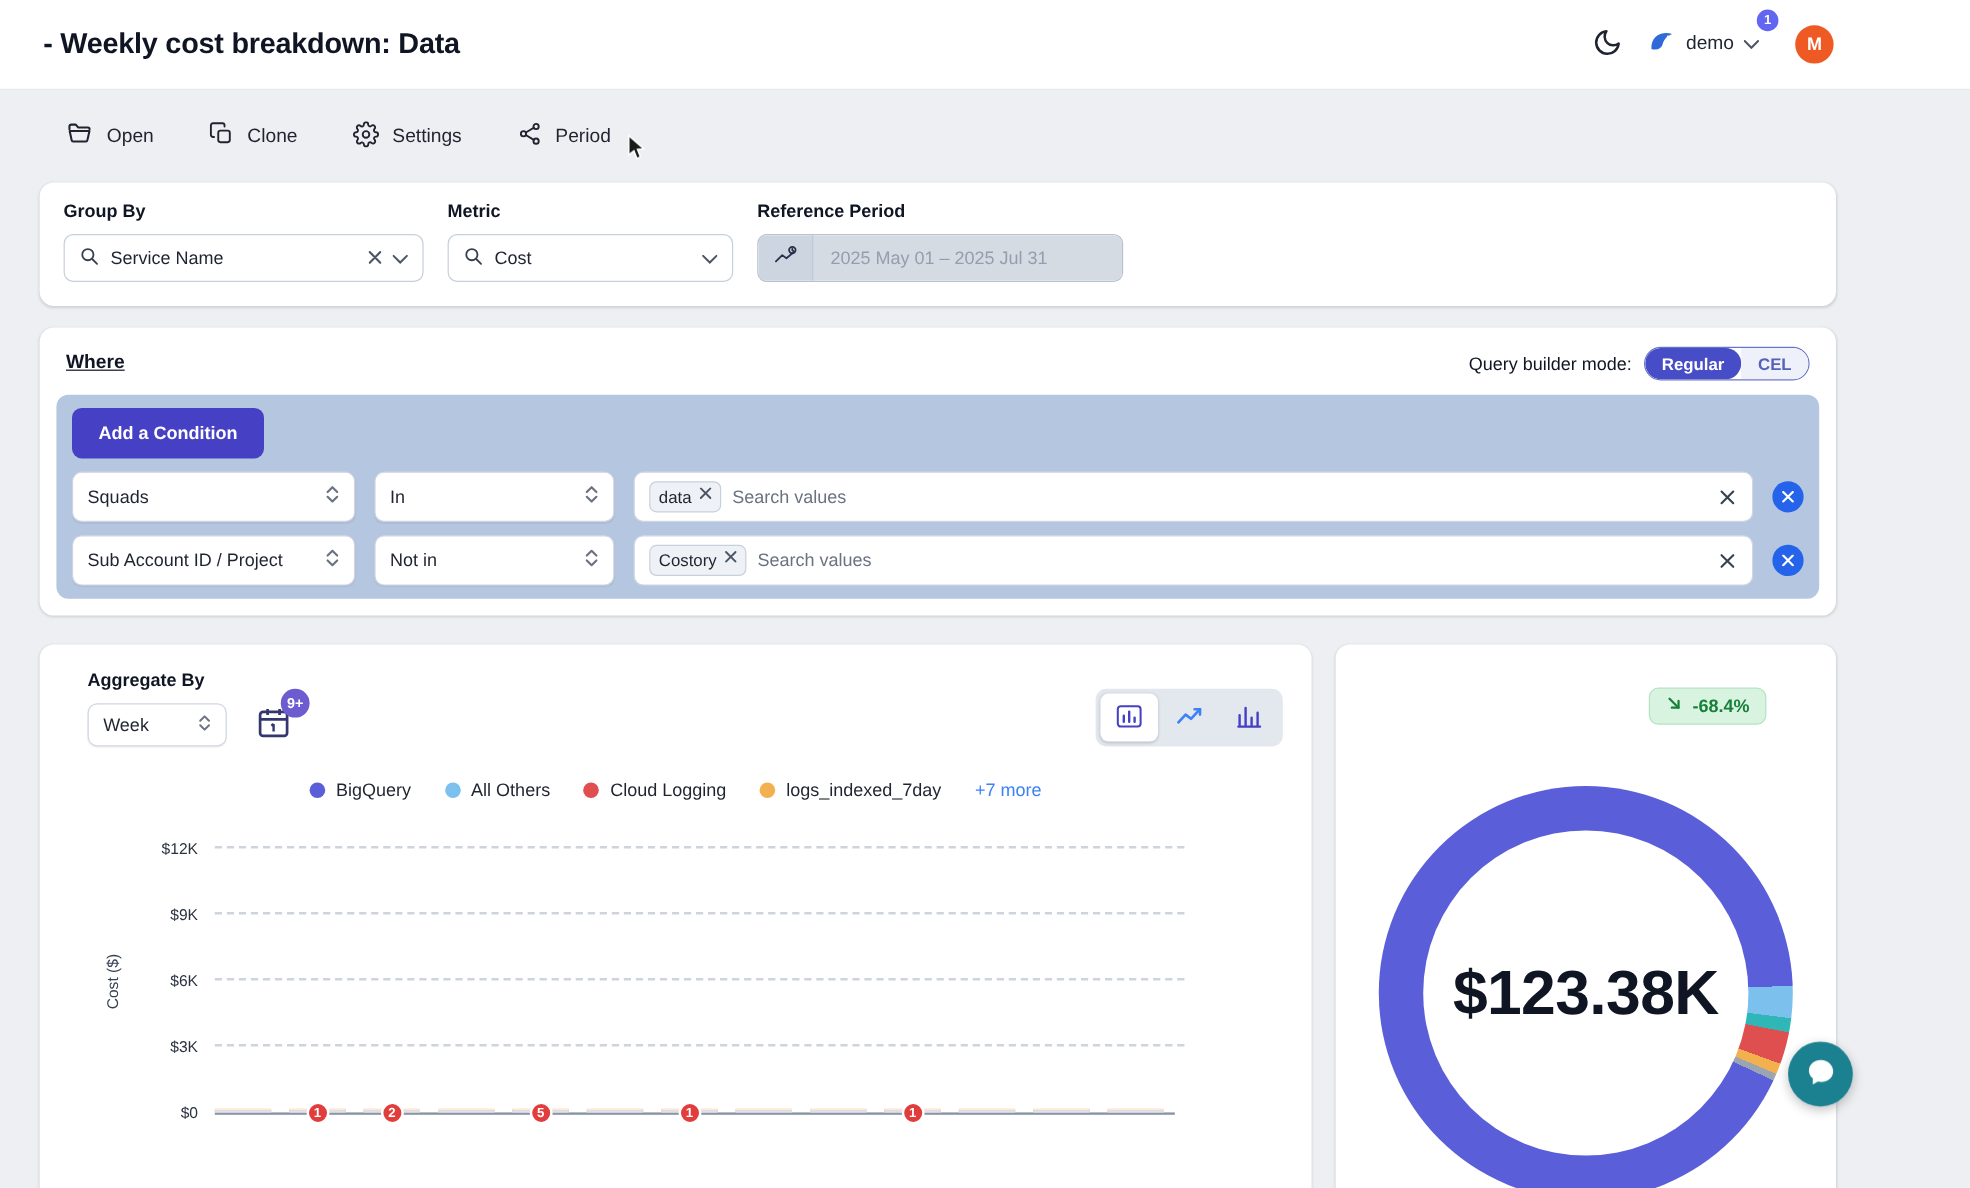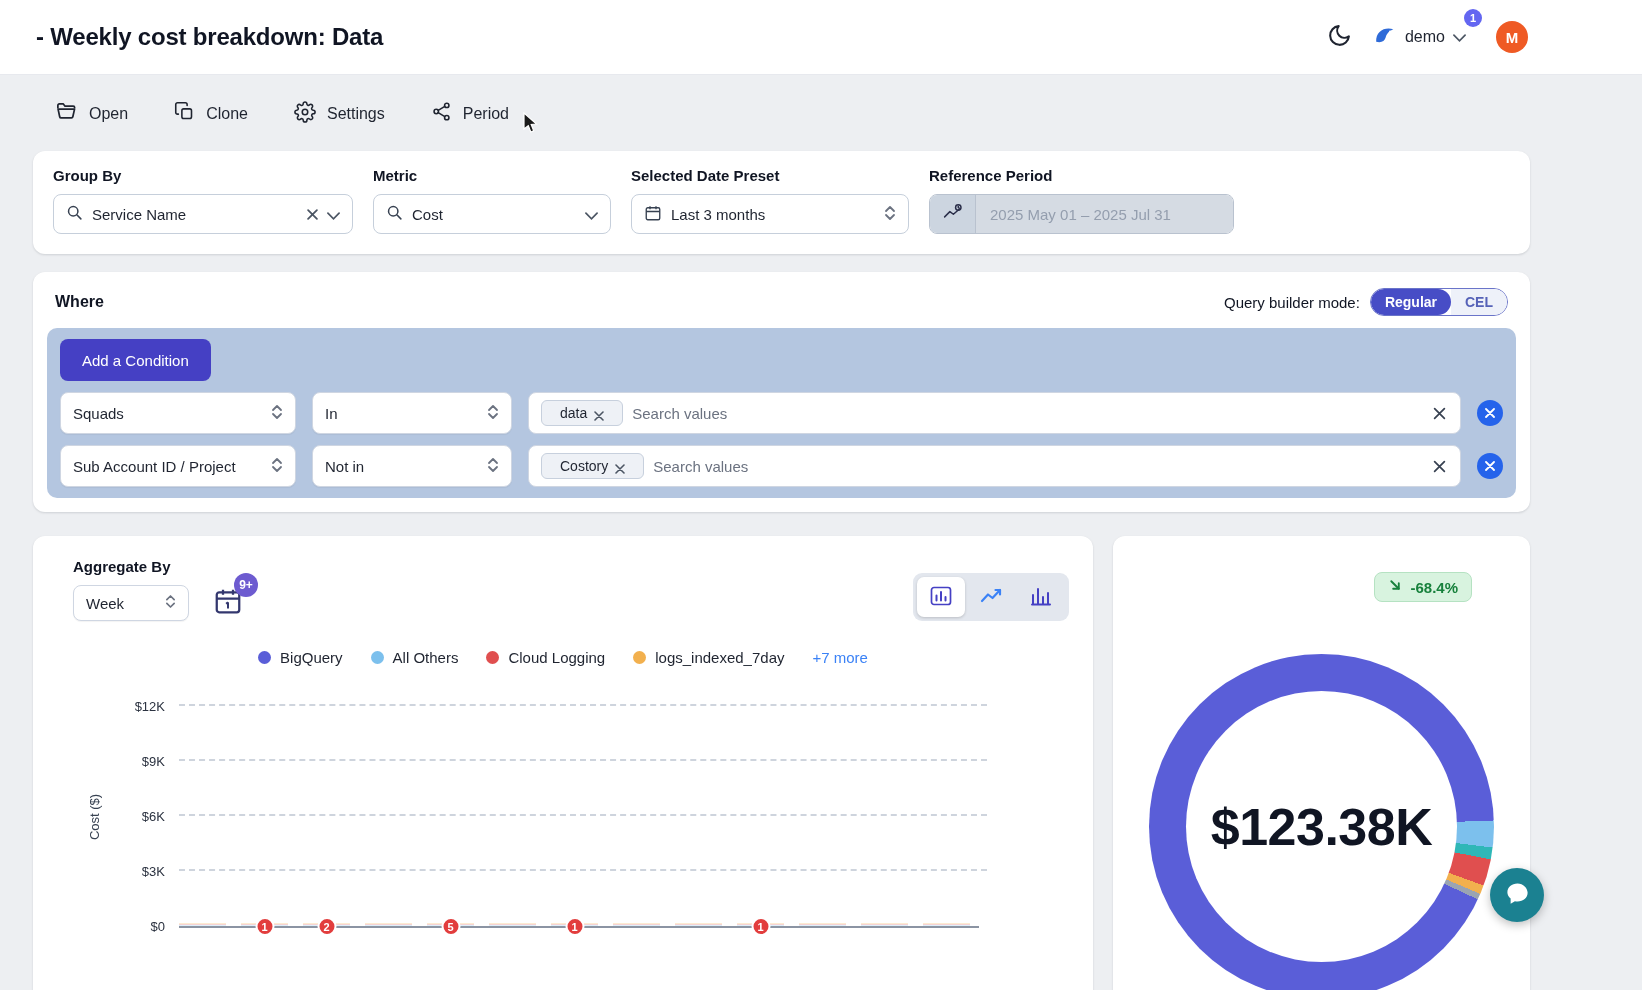--- a/index.html
+++ b/index.html
@@ -53,47 +53,47 @@
   .w-metric { width: 238px; }
   .w-groupby { width: 300px; }
   .w-date { width: 278px; }
   .w-currency { width: 118px; }
   .reference { display: flex; height: 40px; border: 1px solid #b9c2cf; border-radius: 8px; overflow: hidden; width: 305px; }
   .ref-btn { width: 46px; background: #ccd5e0; display: flex; align-items: center; justify-content: center; border: none; border-right: 1px solid #b9c2cf; cursor: pointer; }
   .ref-input { flex: 1; background: #d5dbe3; color: #949eae; font-size: 15px; display: flex; align-items: center; padding: 0 14px; white-space: nowrap; }
   
   .where-card { margin: 0 112px 24px 33px; padding: 14px 14px 14px; }
   .where-head { display: flex; align-items: center; justify-content: space-between; padding: 2px 8px 12px; }
-  .where-title { font-size: 16px; font-weight: 700; color: #101523; }
+  .where-title { font-size: 16px; font-weight: 700; color: #101523; text-decoration: underline; }
   .mode-wrap { display: flex; align-items: center; gap: 10px; font-size: 15px; color: #101523; }
   .mode-toggle { display: inline-flex; border: 1px solid #6a74c9; border-radius: 15px; overflow: hidden; cursor: pointer; }
   .mode-seg { padding: 5px 14px; font-size: 14px; font-weight: 600; }
   .mode-seg.active { background: #474dc6; color: #fff; border-radius: 14px; }
   .mode-seg.inactive { background: #eef1f9; color: #5662b8; }
   .where-panel { background: #b4c6e0; border-radius: 10px; padding: 11px 13px; display: flex; flex-direction: column; gap: 11px; }
   .where-row { display: flex; align-items: center; gap: 16px; }
   .select {
     height: 42px; background: #fff; border: 1px solid #cfd6e2; border-radius: 8px;
     display: flex; align-items: center; justify-content: space-between; padding: 0 12px;
     font-size: 15px; color: #1f2430; cursor: pointer; box-shadow: 0 1px 1px rgba(0,0,0,.05);
   }
   .select .sel-label { white-space: nowrap; overflow: hidden; }
   .w-field { width: 236px; flex: none; }
   .w-op { width: 200px; flex: none; }
   .btn-primary {
     height: 42px; background: #4540c4; color: #fff; border: none; border-radius: 8px;
-    font-size: 15px; font-weight: 400; padding: 1px 22px; cursor: pointer; font-family: inherit;
+    font-size: 15px; font-weight: 700; padding: 1px 22px; cursor: pointer; font-family: inherit;
   }
   .value-box {
     flex: 1; height: 42px; background: #fff; border: 1px solid #cfd6e2; border-radius: 8px;
     display: flex; align-items: center; padding: 0 12px; gap: 9px;
   }
   .chip {
-    display: inline-flex; align-items: flex-end; gap: 7px; background: #eef1f6; border: 1px solid #c7d0dd;
-    border-radius: 6px; padding: 4px 18px; font-size: 14px; color: #1f2430; white-space: nowrap;
+    display: inline-flex; align-items: flex-start; gap: 7px; background: #eef1f6; border: 1px solid #c7d0dd;
+    border-radius: 6px; padding: 4px 7px; font-size: 14px; color: #1f2430; white-space: nowrap;
   }
   .chip button { background: none; border: none; cursor: pointer; display: flex; padding: 0; }
   .value-input { border: none; outline: none; flex: 1; font-size: 15px; color: #374151; font-family: inherit; background: transparent; }
   .value-input::placeholder { color: #6b7280; }
   .clear-x { background: none; border: none; cursor: pointer; display: flex; padding: 2px; }
   .circle-x {
     width: 26px; height: 26px; border-radius: 50%; background: #2563eb; border: none; cursor: pointer;
     display: flex; align-items: center; justify-content: center; flex: none;
   }
   
@@ -252,34 +252,20 @@
             <path d="M13 13 17.5 17.5" stroke="#374151" stroke-width="1.8" stroke-linecap="round"></path>
           </svg></span>
       <span>Cost</span>
       <span class="spacer"></span>
       <span><svg viewBox="0 0 14 8" width="13" height="8">
             <path d="M1 1 7 7 13 1" fill="none" stroke="#4b5563" stroke-width="1.8" stroke-linecap="round"></path>
           </svg></span>
     </div>
   </div>
   <div class="filter-group">
-    <span class="filter-label">Selected Date Preset</span>
-    <div class="control w-date">
-      <span><svg viewBox="0 0 24 24" width="18" height="18" fill="none" stroke="#374151" stroke-width="1.8">
-            <rect x="3" y="5" width="18" height="16" rx="2"></rect>
-            <path d="M8 3v4M16 3v4M3 10h18"></path>
-          </svg></span>
-      <span>Last 3 months</span>
-      <span class="spacer"></span>
-      <span><svg viewBox="0 0 12 18" width="12" height="18">
-            <path d="M2 7 6 3 10 7M2 11 6 15 10 11" fill="none" stroke="#6b7280" stroke-width="1.8" stroke-linecap="round" stroke-linejoin="round"></path>
-          </svg></span>
-    </div>
-  </div>
-  <div class="filter-group">
     <span class="filter-label">Reference Period</span>
     <div class="reference">
       <button class="ref-btn">
         <span><svg viewBox="0 0 24 24" width="21" height="21" fill="none" stroke="#2b2f4a" stroke-width="1.7" stroke-linecap="round" stroke-linejoin="round">
               <path d="M3 17 9 11 13 14 20 8"></path>
               <circle cx="18.6" cy="6.2" r="3.1"></circle>
               <path d="M18.6 4.8v1.6l1.1.6"></path>
             </svg></span>
       </button>
       <div class="ref-input">2025 May 01 – 2025 Jul 31</div>

